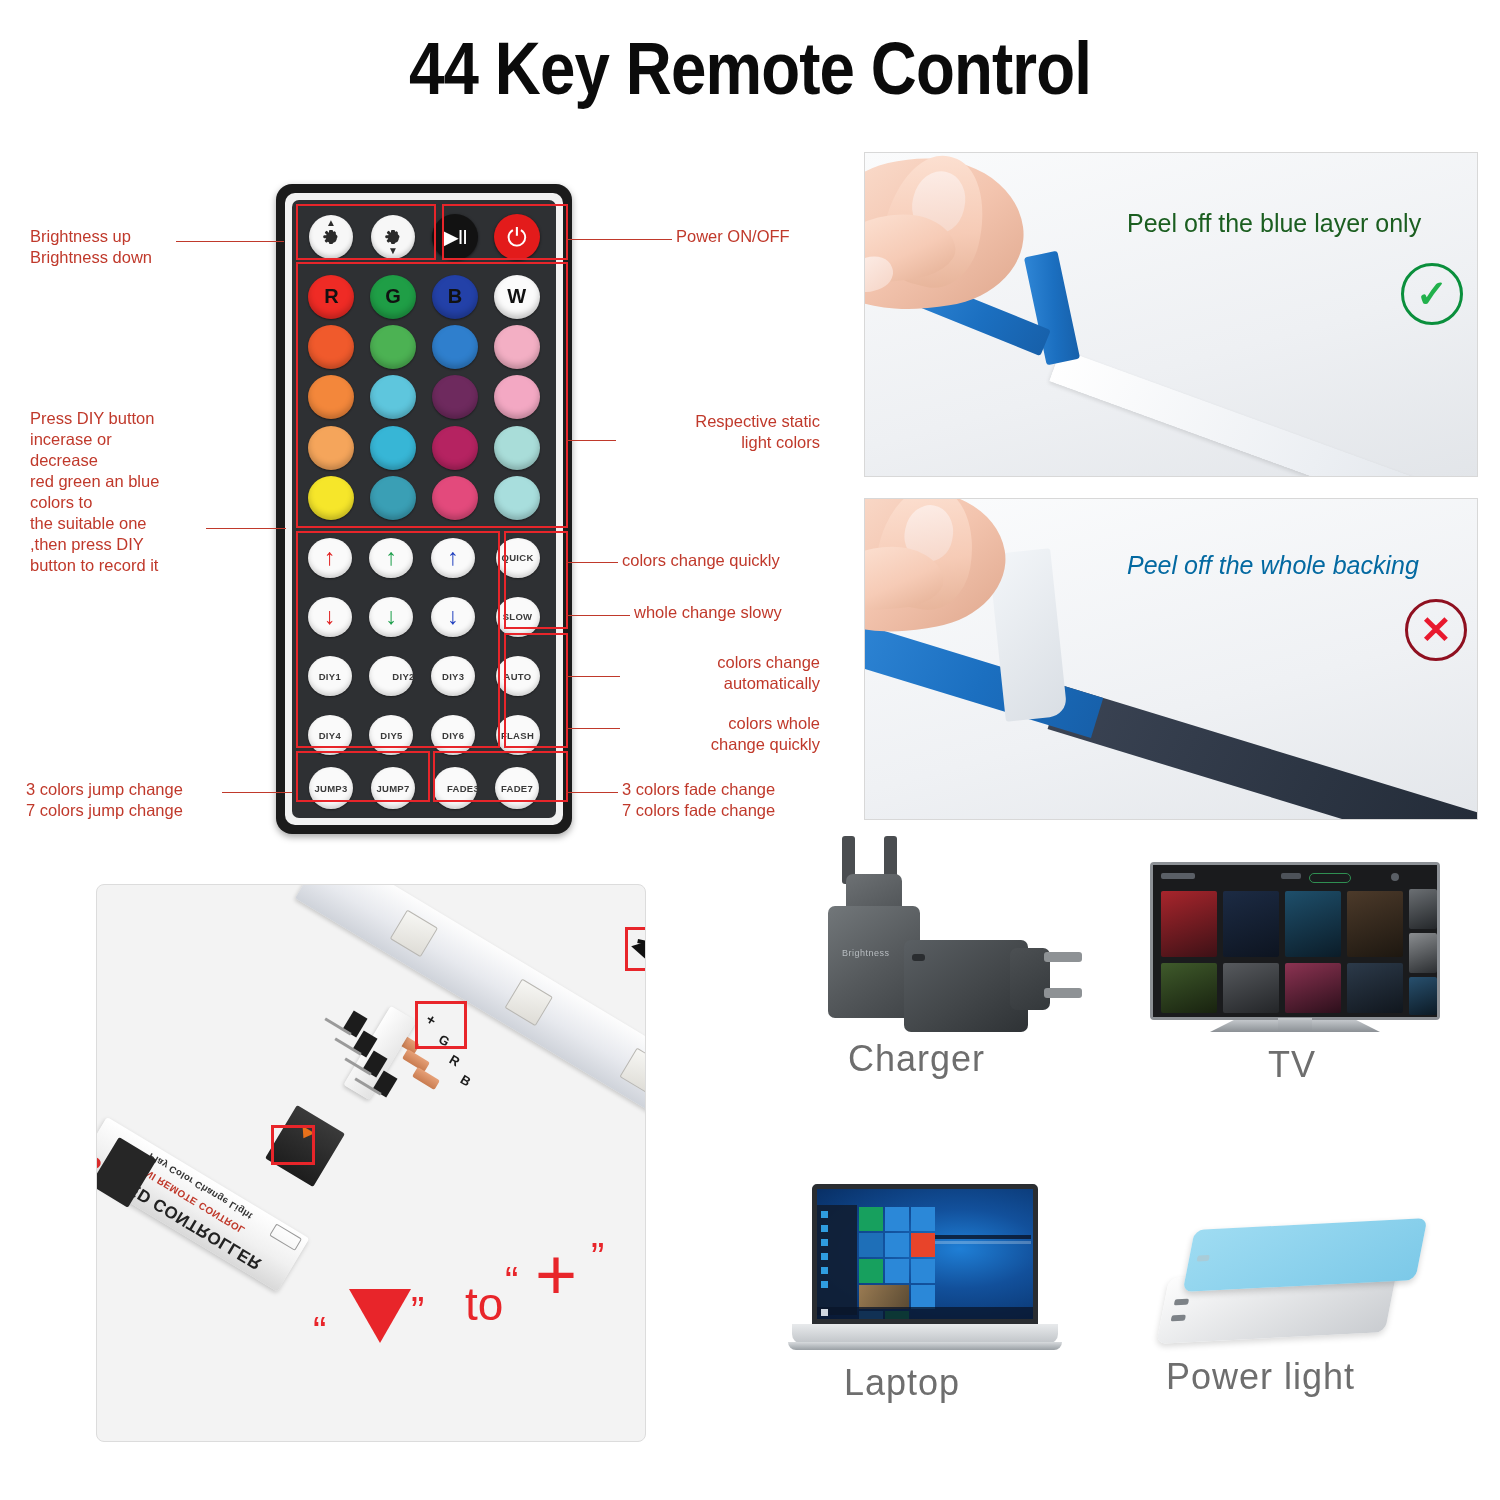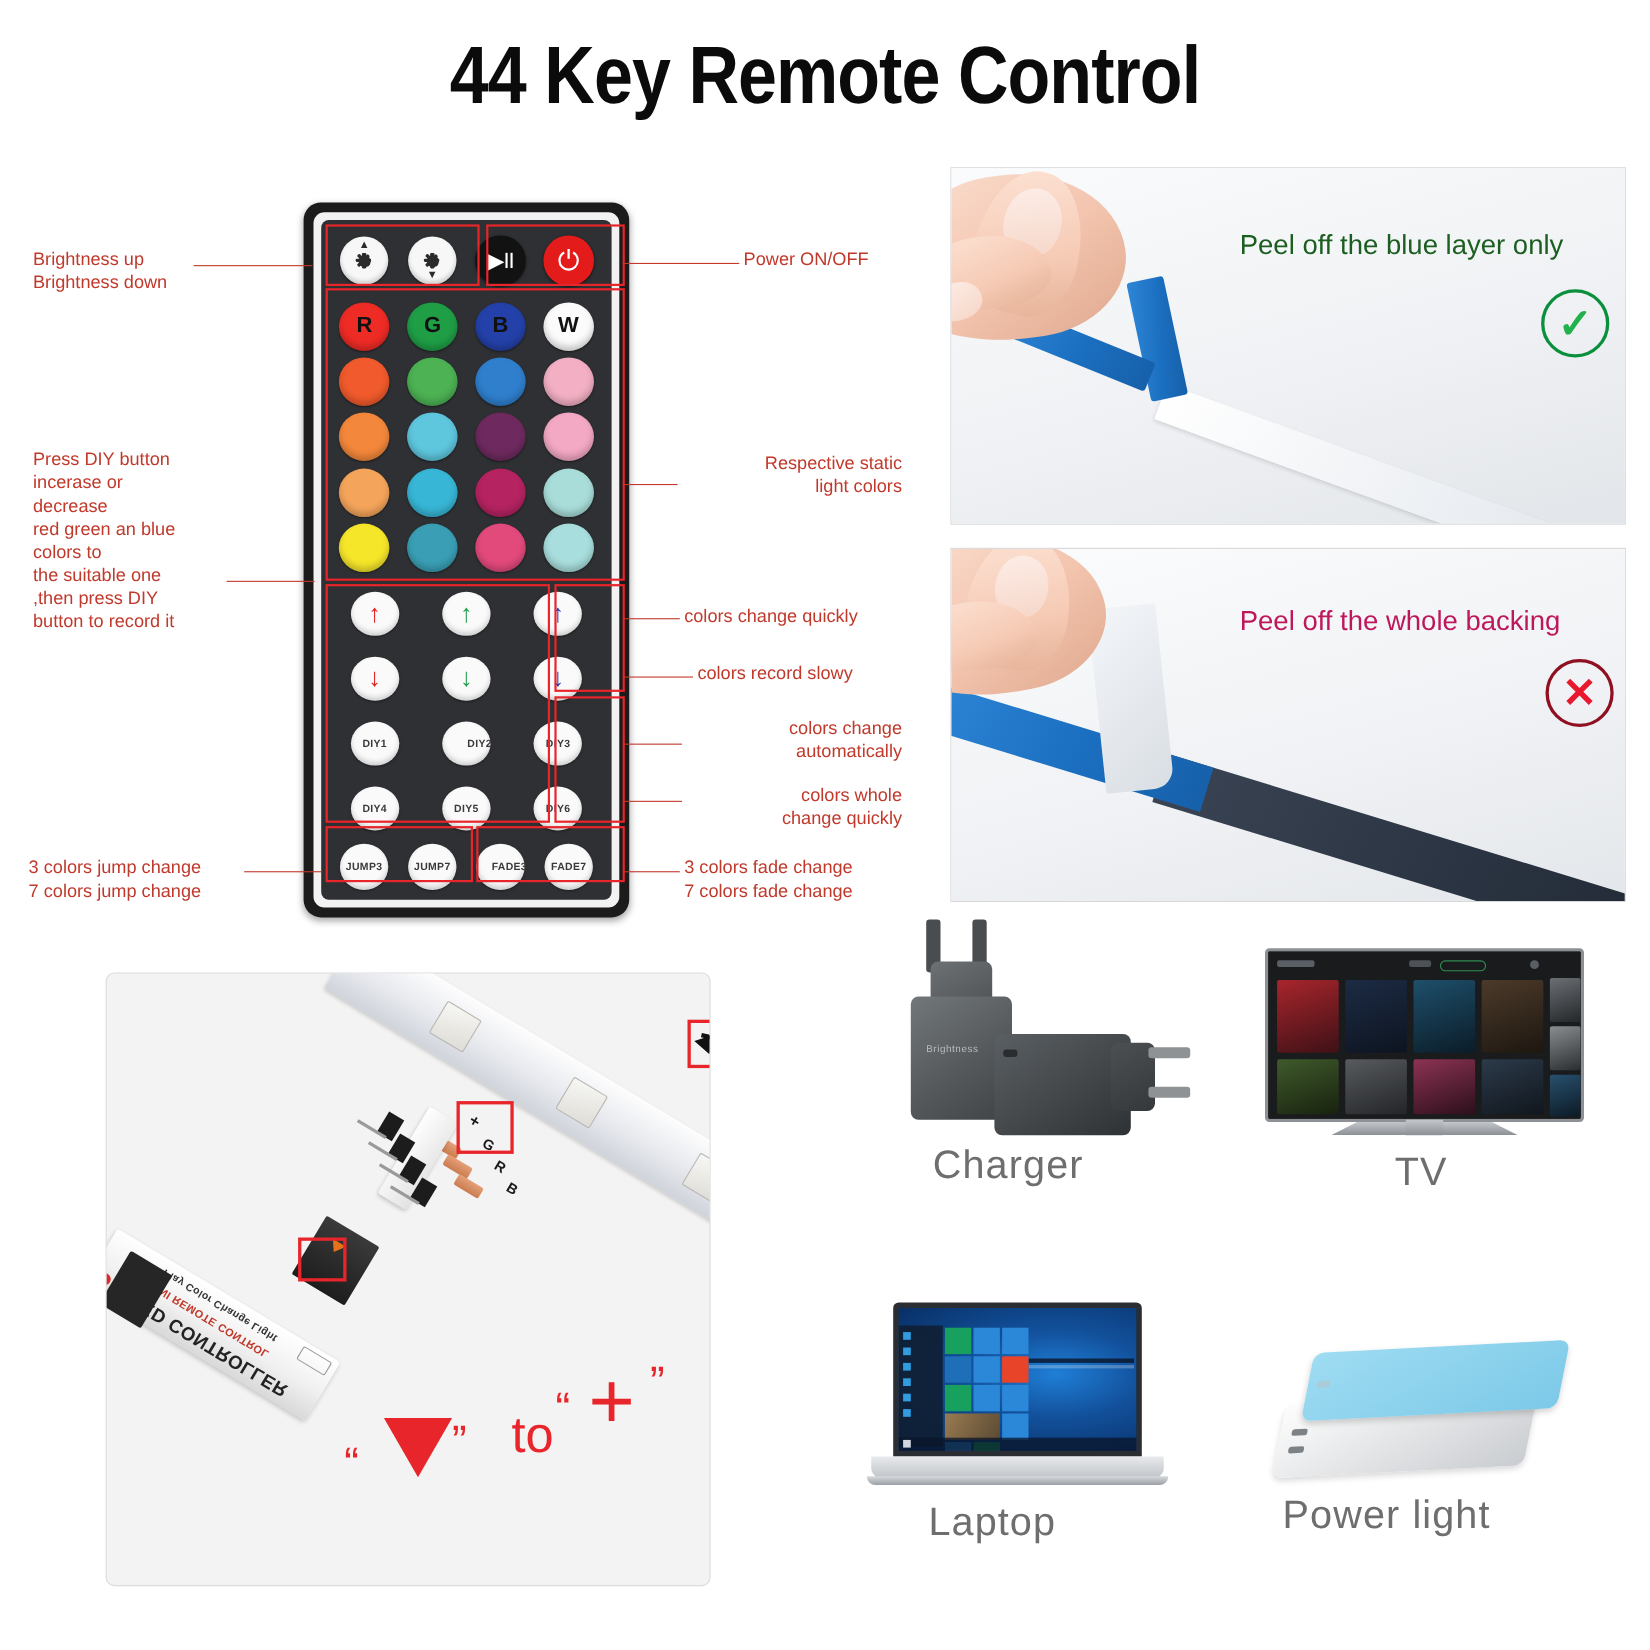--- a/index.html
+++ b/index.html
@@ -272,20 +272,34 @@
               <div class="wbtn">
                 <span style="color: rgb(58, 58, 58);">DIY4</span>
               </div>
               <div class="wbtn">
                 <span style="color: rgb(58, 58, 58);">DIY5</span>
               </div>
               <div class="wbtn">
                 <span style="color: rgb(58, 58, 58);">DIY6</span>
               </div>
             </div>
+          <div class="func-right" id="func-right">
+              <div class="wbtn">
+                <span>QUICK</span>
+              </div>
+              <div class="wbtn">
+                <span>SLOW</span>
+              </div>
+              <div class="wbtn">
+                <span>AUTO</span>
+              </div>
+              <div class="wbtn">
+                <span>FLASH</span>
+              </div>
+            </div>
         </div>
 
         <div class="bottom-row">
           <div class="bottom-half" id="bottom-jump">
               <div class="wbtn" style="height: 42px;">
                 <span>JUMP3</span>
               </div>
               <div class="wbtn" style="height: 42px;">
                 <span>JUMP7</span>
               </div>
@@ -334,21 +348,21 @@
 <div class="callout right" style="left:676px; top:226px; width:240px;">Power ON/OFF</div>
 <div class="leader" style="left:566px; top:239px; width:106px;"></div>
 
 <div class="callout right-al" style="left:620px; top:411px; width:200px;">Respective static
 light colors</div>
 <div class="leader" style="left:566px; top:440px; width:50px;"></div>
 
 <div class="callout right" style="left:622px; top:550px; width:260px;">colors change quickly</div>
 <div class="leader" style="left:566px; top:562px; width:52px;"></div>
 
-<div class="callout right" style="left:634px; top:602px; width:260px;">colors record slowy</div>
+<div class="callout right" style="left:634px; top:602px; width:260px;">whole change slowy</div>
 <div class="leader" style="left:566px; top:615px; width:64px;"></div>
 
 <div class="callout right-al" style="left:620px; top:652px; width:200px;">colors change
 automatically</div>
 <div class="leader" style="left:566px; top:676px; width:54px;"></div>
 
 <div class="callout right-al" style="left:620px; top:713px; width:200px;">colors whole
 change quickly</div>
 <div class="leader" style="left:566px; top:728px; width:54px;"></div>
 
@@ -386,21 +400,21 @@
 
   <div class="blue-tape" style="left:-20px; top:120px; width:270px; height:42px; transform:rotate(17deg); transform-origin:left top;"></div>
 
   <div class="white-tape" style="left:132px; top:52px; width:62px; height:168px; transform:rotate(-6deg); border-radius:3px 3px 18px 3px; background:linear-gradient(140deg,#f3f6f9,#d9dee4);"></div>
 
   <div class="hand" style="left:-60px; top:-8px; width:200px; height:140px; transform:rotate(-10deg);"></div>
   <div class="finger" style="left:14px; top:-12px; width:94px; height:122px; transform:rotate(10deg);"></div>
   <div class="nail" style="left:40px; top:6px; width:48px; height:56px; transform:rotate(10deg);"></div>
   <div class="finger" style="left:-34px; top:48px; width:112px; height:62px; transform:rotate(-4deg);"></div>
 
-  <div class="panel-caption" style="left: 262px; top: 52px; color: #be185d;">Peel off the whole backing</div>
+  <div class="panel-caption" style="left: 262px; top: 52px; color: #0369a1; font-style: italic;">Peel off the whole backing</div>
   <div class="badge-no" style="left:540px; top:100px;">
     <span>✕</span>
   </div>
 </div>
 
 <div id="strip-panel">
 
   <div class="pcb" style="left:230px; top:-40px; width:420px; height:62px; transform:rotate(31deg); transform-origin:left top; border-radius:2px;">
     <div class="led-chip" style="left:102px; top:14px; width:36px; height:34px;"></div>
     <div class="led-chip" style="left:236px; top:14px; width:36px; height:34px;"></div>

